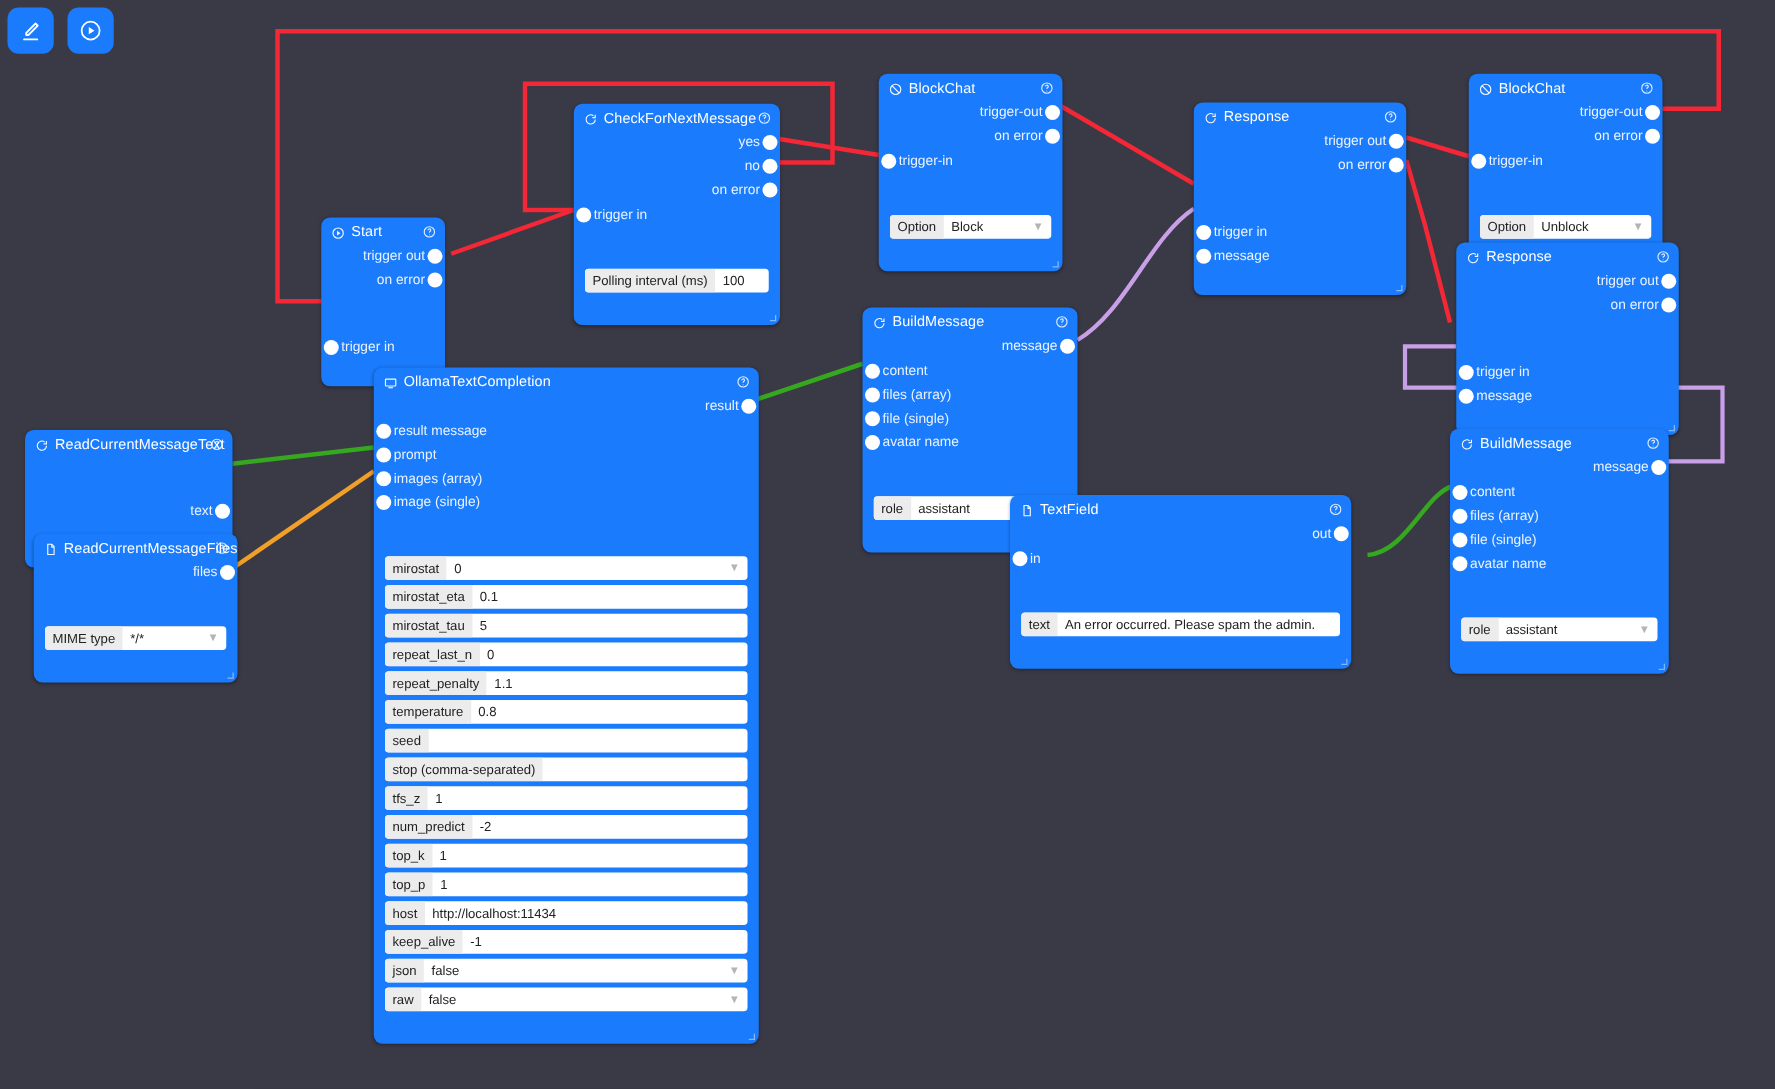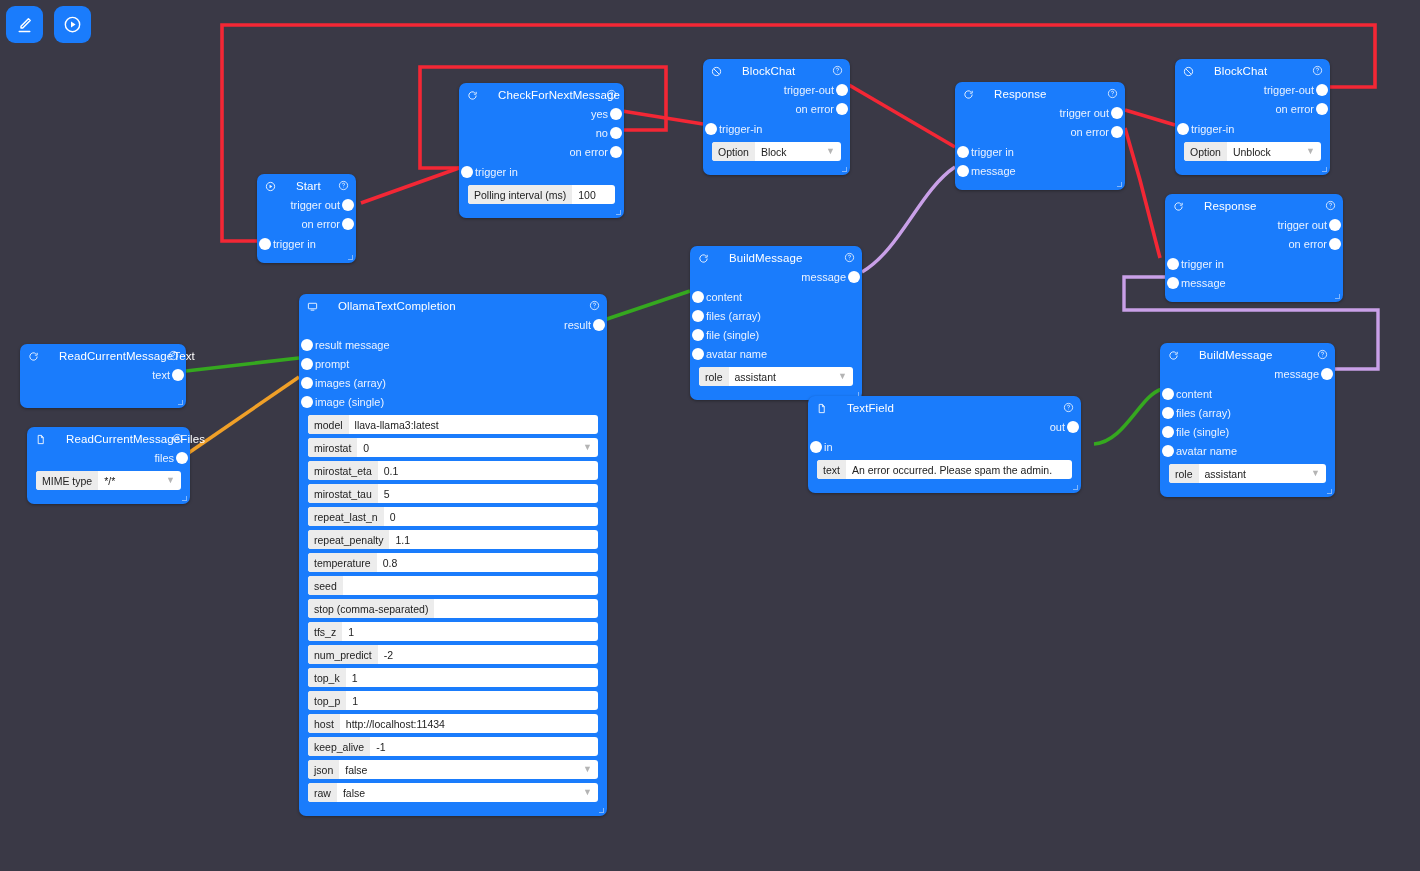--- a/index.html
+++ b/index.html
@@ -22,21 +22,21 @@
 
   
   #edges { position: absolute; left: 0; top: 0; width: 1420px; height: 871px; pointer-events: none; z-index: 5; }
 
   
   .node {
     position: absolute; background: #1a7cfc; border-radius: 7px; z-index: 10;
     color: #fff; box-shadow: 0 1px 3px rgba(0,0,0,.35);
   }
   .node-header {
-    display: flex; align-items: center; gap: 20px;
+    display: flex; align-items: center; gap: 5px;
     padding: 6px 8px 2px 8px; font-size: 11.5px; color: #ffffff;
     letter-spacing: .1px; position: relative;
   }
   .node-title { white-space: nowrap; }
   .node-icon { width: 11px; height: 11px; flex: 0 0 11px; opacity: .95; }
   .node-help {
     position: absolute; right: 7px; top: 6px;
     width: 11px; height: 11px; opacity: .85; cursor: pointer;
   }
 
@@ -61,21 +61,21 @@
     overflow: hidden; cursor: text;
   }
   .field .f-label {
     background: #ececec; color: #222; padding: 0 6px; height: 100%;
     display: flex; align-items: center; white-space: nowrap; font-size: 10.5px;
   }
   .field .f-value { padding: 0 6px; white-space: nowrap; overflow: hidden; flex: 1; }
   .field.select .chev {
     margin-left: auto; margin-right: 6px; color: #b4b4b4; font-size: 9px; line-height: 1;
   }
-  .node-body-pad { padding-bottom: 10px; }
+  .node-body-pad { padding-bottom: 22px; margin-top: 34px; }
 
   .resize-grip {
     position: absolute; right: 3px; bottom: 3px; width: 5px; height: 5px;
     border-right: 1px solid rgba(255,255,255,.45); border-bottom: 1px solid rgba(255,255,255,.45);
   }
 </style>
 </head>
 <body>
 
 <div id="canvas">
@@ -611,24 +611,20 @@
       <div class="port-row in">
         <span class="port-dot"></span>
           <span>images (array)</span>
       </div>
       <div class="port-row in">
         <span class="port-dot"></span>
           <span>image (single)</span>
       </div>
     </div>
     <div class="node-body-pad">
-      <div class="field">
-          <span class="f-label">model</span>
-          <span class="f-value">llava-llama3:latest</span>
-        </div>
       <div class="field select">
           <span class="f-label">mirostat</span>
           <span class="f-value">0</span>
           <span class="chev">▼</span>
         </div>
       <div class="field">
           <span class="f-label">mirostat_eta</span>
           <span class="f-value">0.1</span>
         </div>
       <div class="field">

